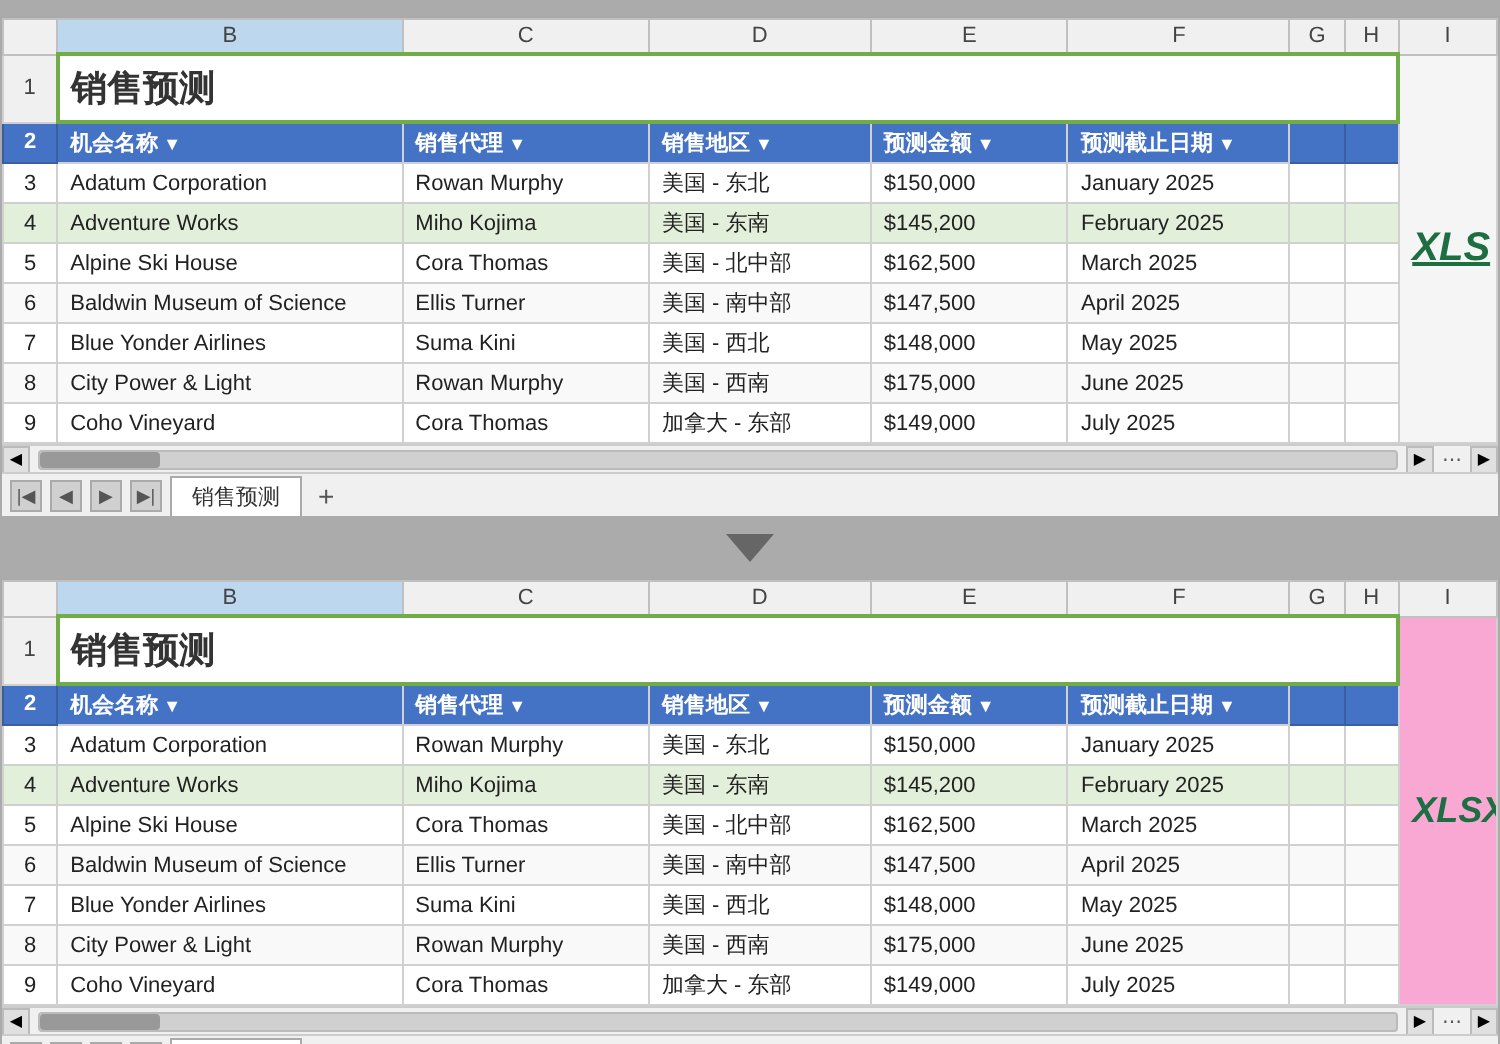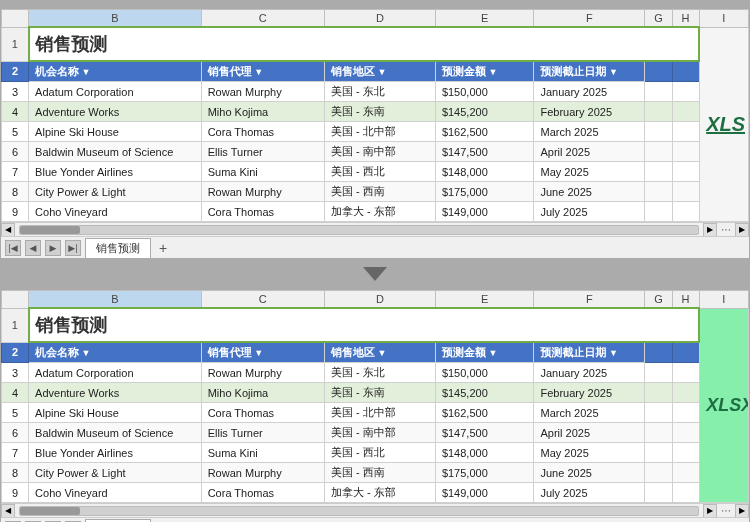--- a/index.html
+++ b/index.html
@@ -385,21 +385,21 @@
           <th>I</th>
         </tr>
       </thead>
       <tbody>
 
         <tr>
           <td class="row-num">1</td>
           <td colspan="7" style="padding:4px 6px; border: 2px solid #70ad47; background:#fff;">
             <span style="font-size:18px; font-weight:bold; color:#333;">销售预测</span>
           </td>
-          <td style="background:#86efac; text-align:center; vertical-align:middle;" rowspan="9">
+          <td style="background:#f9a8d4; text-align:center; vertical-align:middle;" rowspan="9">
             <span style="display:block; font-size:18px; font-weight:bold; font-style:italic; color:#1d6f42;">
               <span style="color:#1d6f42;">XLSX</span>
             </span>
           </td>
         </tr>
 
         <tr class="header-row">
           <td class="row-num" style="background:#4472c4; color:#fff; border-color:#3a5fa0;">2</td>
           <td class="with-filter">机会名称</td>
           <td class="with-filter">销售代理</td>

